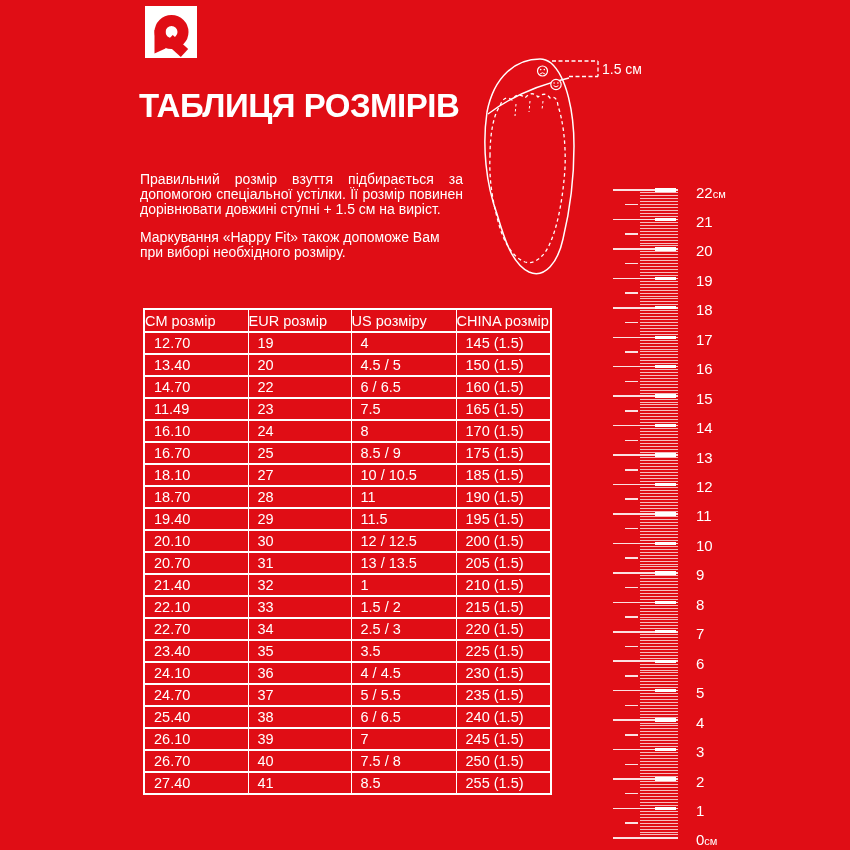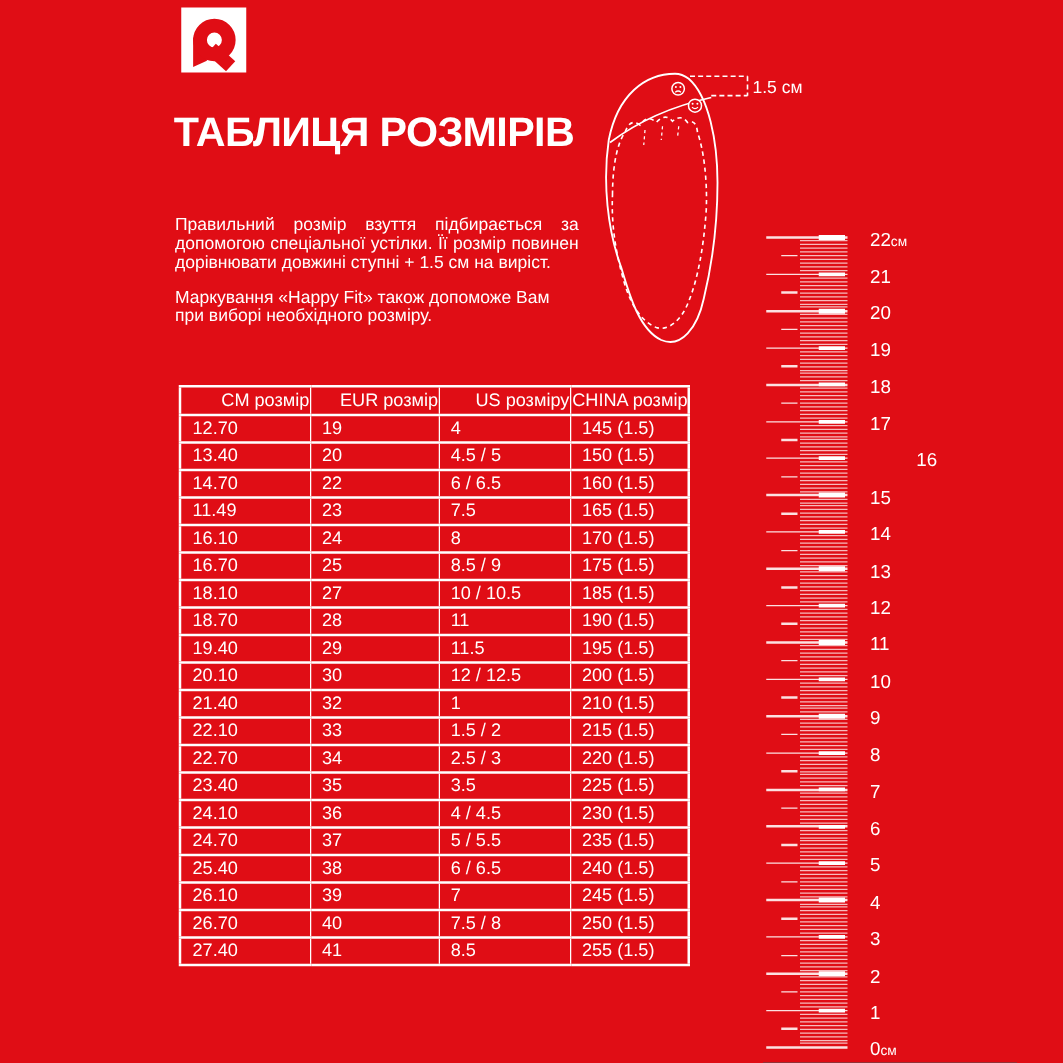--- a/index.html
+++ b/index.html
@@ -33,21 +33,21 @@
   
   .size-table{
     position:absolute;left:143px;top:308px;width:407px;
     border-collapse:collapse;table-layout:fixed;
     border:2px solid #fff;
   }
   .size-table th,.size-table td{
     border:2px solid #fff;border-left-width:1px;border-right-width:1px;
     font-size:14.5px;font-weight:normal;color:#fff;
   }
-  .size-table th{height:21px;text-align:right;padding:0;}
+  .size-table th{height:21px;text-align:left;padding:0;}
   .size-table td{height:20px;text-align:left;padding:0 0 0 9px;}
 </style>
 </head>
 <body>
 
 <div class="page">
 
   <div class="logo-box">
     <svg viewBox="0 0 52 52">
       <polygon points="9.5,24 20.5,24 20.5,42.5 9.5,47.5" fill="#e00d15"></polygon>
@@ -169,21 +169,21 @@
       <div class="tick-mm" style="top: 155.585px;"></div>
       <div class="tick-mm" style="top: 158.53px;"></div>
       <div class="tick-mm" style="top: 161.475px;"></div>
       <div class="tick-half" style="top: 161.225px;"></div>
       <div class="tick-mm" style="top: 164.42px;"></div>
       <div class="tick-mm" style="top: 167.365px;"></div>
       <div class="tick-mm" style="top: 170.31px;"></div>
       <div class="tick-mm" style="top: 173.255px;"></div>
       <div class="tick-cm" style="top: 175.95px;"></div>
       <div class="tick-bold" style="top: 175px;"></div>
-      <div class="ruler-label" style="top: 172.2px; margin-left: 37px;">16</div>
+      <div class="ruler-label" style="top: 172.2px;">16</div>
       <div class="tick-mm" style="top: 179.145px;"></div>
       <div class="tick-mm" style="top: 182.09px;"></div>
       <div class="tick-mm" style="top: 185.035px;"></div>
       <div class="tick-mm" style="top: 187.98px;"></div>
       <div class="tick-mm" style="top: 190.925px;"></div>
       <div class="tick-half" style="top: 190.675px;"></div>
       <div class="tick-mm" style="top: 193.87px;"></div>
       <div class="tick-mm" style="top: 196.815px;"></div>
       <div class="tick-mm" style="top: 199.76px;"></div>
       <div class="tick-mm" style="top: 202.705px;"></div>
@@ -456,20 +456,26 @@
           <td>11.5</td>
           <td>195 (1.5)</td>
         </tr>
         <tr>
           <td>20.10</td>
           <td>30</td>
           <td>12 / 12.5</td>
           <td>200 (1.5)</td>
         </tr>
         <tr>
+          <td>20.70</td>
+          <td>31</td>
+          <td>13 / 13.5</td>
+          <td>205 (1.5)</td>
+        </tr>
+        <tr>
           <td>21.40</td>
           <td>32</td>
           <td>1</td>
           <td>210 (1.5)</td>
         </tr>
         <tr>
           <td>22.10</td>
           <td>33</td>
           <td>1.5 / 2</td>
           <td>215 (1.5)</td>

